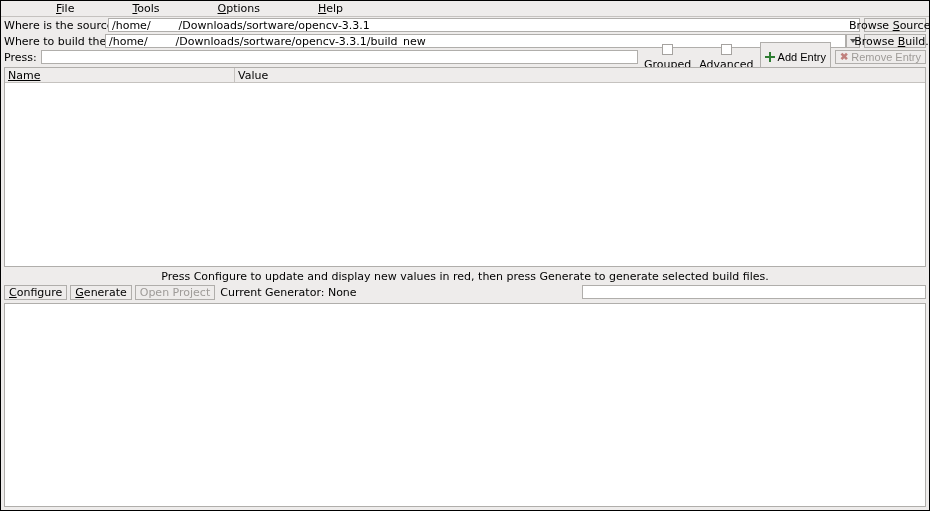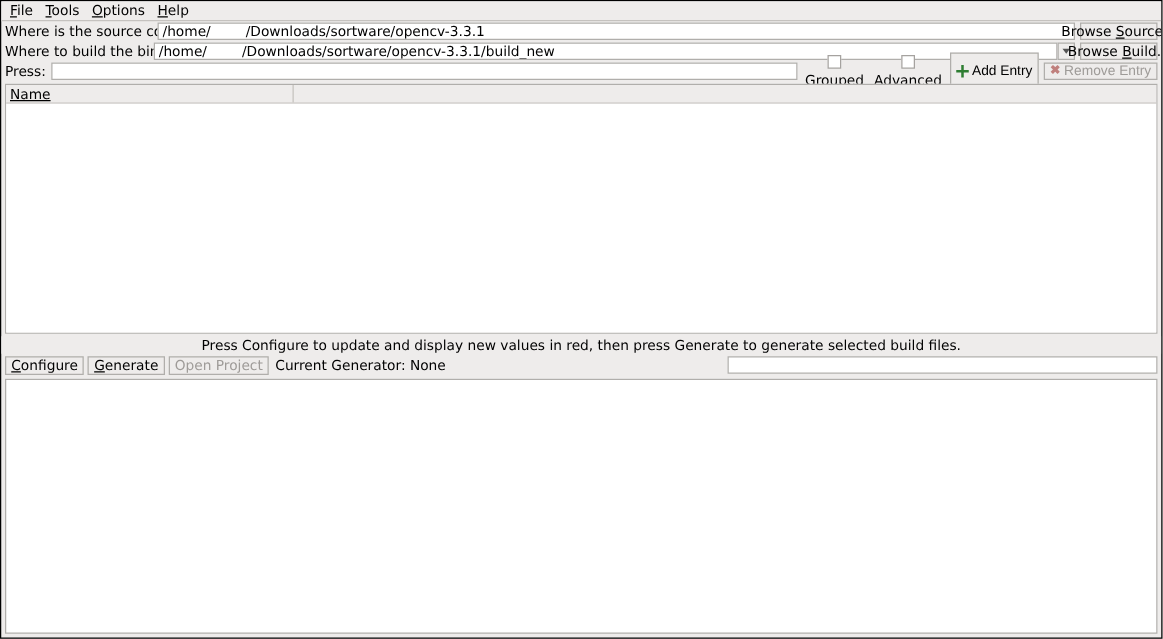--- a/index.html
+++ b/index.html
@@ -19,20 +19,21 @@
     gap: 2px;
     padding: 1px 3px;
     background: #eeeceb;
     border-bottom: 1px solid #c5c2bf;
     height: 16px;
     align-items: center;
   }
   .menubar .item {
     padding: 0 4px;
     cursor: default;
+    margin-left: 48px;
   }
   .menubar .item .ul { text-decoration: underline; }
   
   .pathrow {
     display: flex;
     align-items: center;
     padding: 2px 3px;
     gap: 4px;
     height: 16px;
   }
@@ -42,21 +43,20 @@
   .pathrow .src-label { width: 100px; }
   .pathrow .bld-label { width: 97px; }
   .pathrow input.path {
     flex: 1;
     height: 14px;
     padding: 0 3px;
     border: 1px solid #b0aeab;
     background: #fff;
     font-family: inherit;
     font-size: 11px;
-    margin-left: 18px;
   }
   .pathrow .dropbtn {
     width: 14px; height: 14px;
     border: 1px solid #b0aeab;
     background: #eeeceb;
     display: flex; align-items: center; justify-content: center;
     margin-left: -4px;
   }
   .pathrow .dropbtn svg { width: 8px; height: 8px; }
   .btn {
@@ -242,20 +242,21 @@
   </button>
   <button class="removeentry-btn">
     <span class="x">✖</span>
     <span>Remove Entry</span>
   </button>
 </div>
 
 <div class="cachewrap">
   <div class="cacheheader">
     <div class="colname">Name</div>
+    <div class="colvalue">Value</div>
   </div>
   <div class="cachebody"></div>
 </div>
 
 <div class="hint">Press Configure to update and display new values in red, then press Generate to generate selected build files.</div>
 
 <div class="actionrow">
   <button class="btn"><span class="ul">C</span>onfigure</button>
   <button class="btn"><span class="ul">G</span>enerate</button>
   <button class="btn disabled">Open Project</button>

